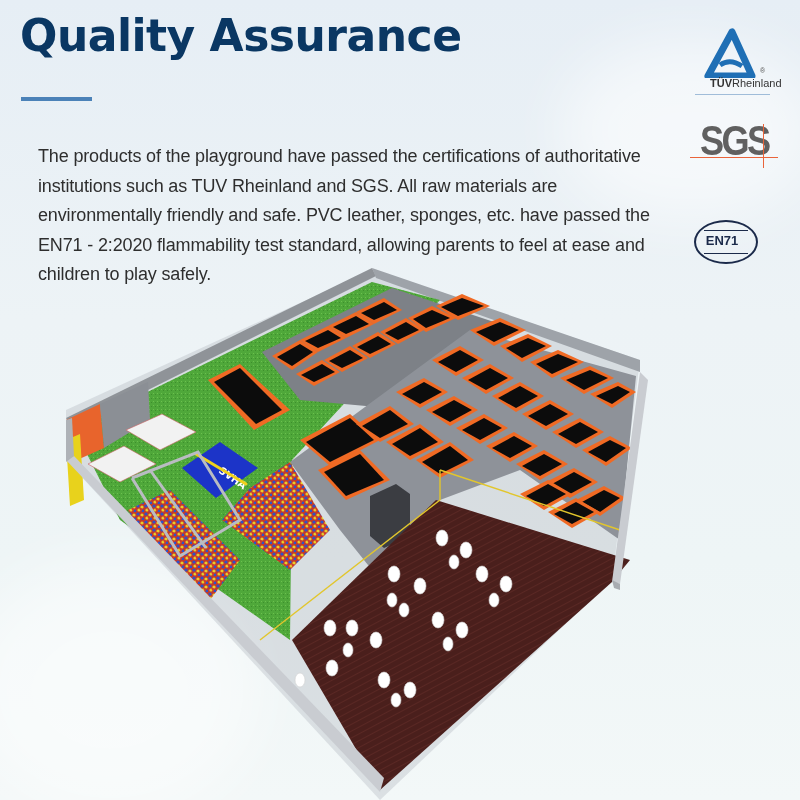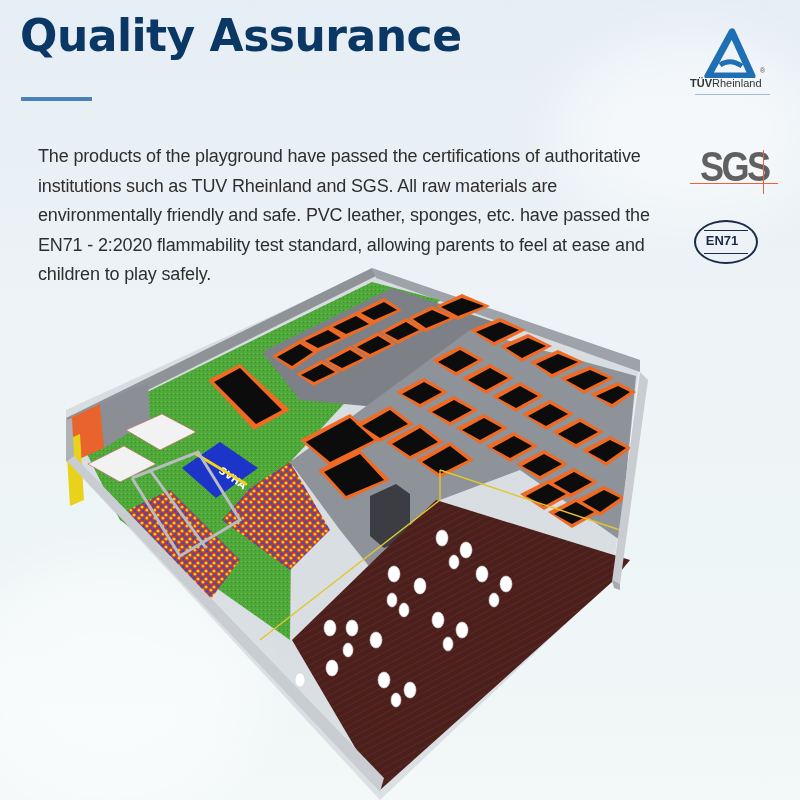--- a/index.html
+++ b/index.html
@@ -21,27 +21,27 @@
     position:absolute; left:21px; top:97px; width:71px; height:4px; background:#4b82b8;
   }
   .body-text {
     position:absolute; left:20px; top:124px; width:630px; margin:18px;
     font-family: "Liberation Sans", sans-serif;
     font-size:18px; line-height:29.5px; color:#2e2e2e;
     letter-spacing:-0.15px;
   }
   .logo-tuv { position:absolute; left:690px; top:28px; width:90px; height:70px; }
   .logo-tuv .tuv-text {
-    position:absolute; left:0; top:49px; font-size:11px; color:#333;
+    position:absolute; left:20px; top:49px; font-size:11px; color:#333;
     font-family:"Liberation Sans", sans-serif; white-space:nowrap;text-align:right;
   }
   .logo-tuv .tuv-text b { font-weight:bold; }
   .logo-tuv .reg { position:absolute; left:70px; top:39px; font-size:7px; color:#555; }
   .logo-tuv .tuv-line { position:absolute; left:5px; top:66px; width:75px; height:1px; background:#4b82b8; opacity:.5; }
-  .logo-sgs { position:absolute; left:690px; top:145px; width:110px; height:50px; }
+  .logo-sgs { position:absolute; left:690px; top:119px; width:110px; height:50px; }
   .logo-sgs .sgs-text {
     position:absolute; left:10px; top:-2px; font-size:42px; font-weight:bold;
     color:#606060; letter-spacing:-3px; transform:scaleX(0.86); transform-origin:left;
     font-family:"Liberation Sans", sans-serif;
   }
   .logo-sgs .hline { position:absolute; left:0; top:38px; width:88px; height:1px; background:#e9643a; }
   .logo-sgs .vline { position:absolute; left:73px; top:5px; width:1px; height:44px; background:#e9643a; }
   .logo-en71 {
     position:absolute; left:694px; top:220px; width:64px; height:44px;
     border:2px solid #1b2a4a; border-radius:50%; box-sizing:border-box;

